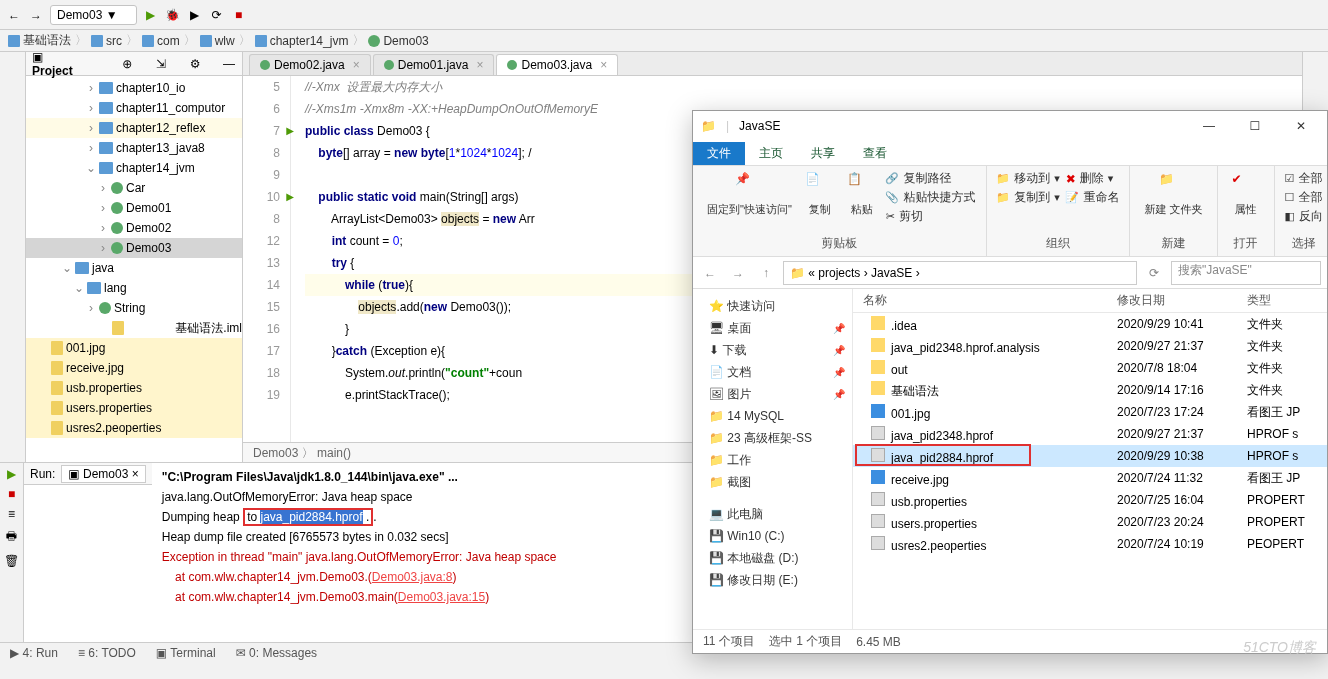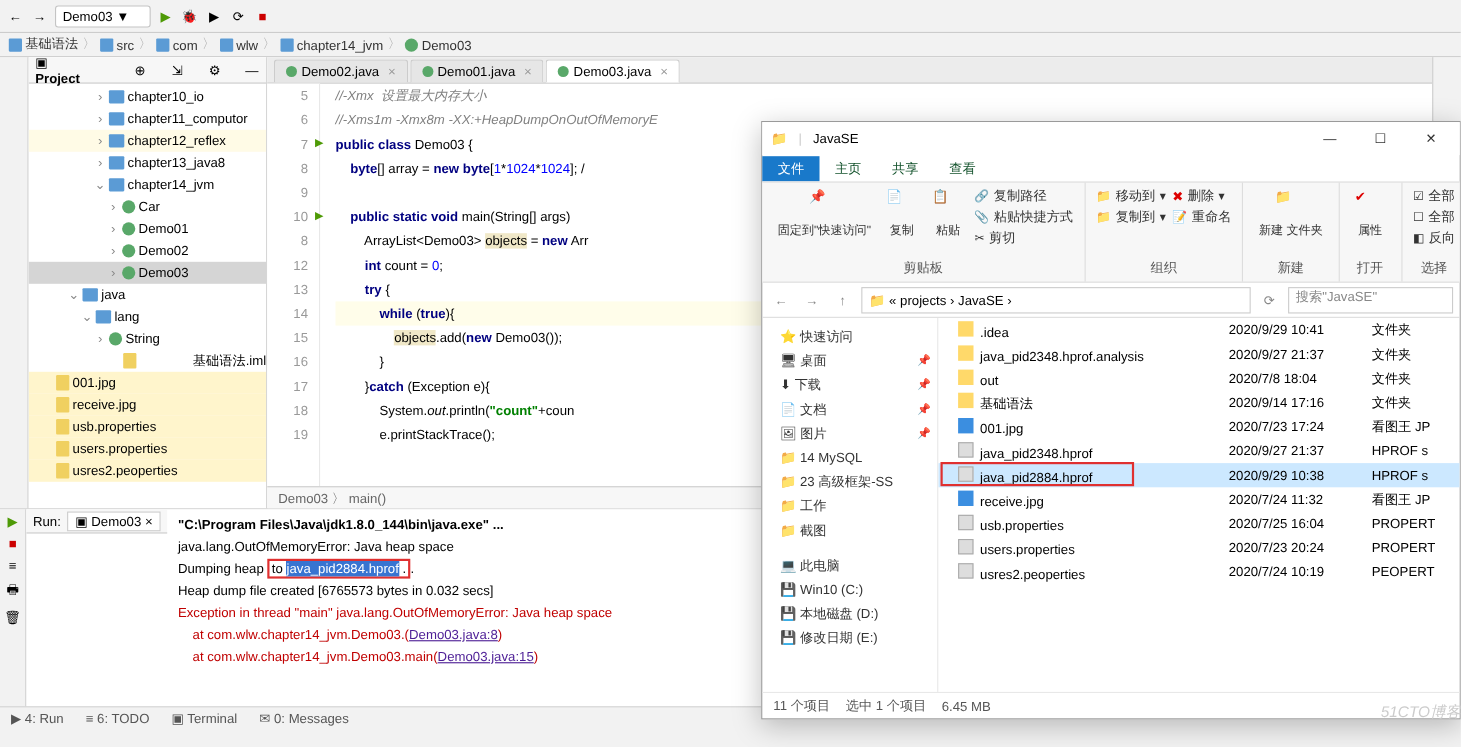--- a/index.html
+++ b/index.html
@@ -51,21 +51,21 @@
 .crumb2 { height: 20px; background: #f7f7f7; border-top: 1px solid #ccc; padding: 2px 10px; color: #666; }
 
 .run-panel { height: 180px; border-top: 1px solid #ccc; display: flex; }
 .run-side { width: 24px; background: #f2f2f2; border-right: 1px solid #ccc; display: flex; flex-direction: column; align-items: center; padding-top: 4px; gap: 6px; }
 .run-body { flex: 1; background: #fff; display: flex; }
 .run-header { height: 22px; border-bottom: 1px solid #ccc; display: flex; align-items: center; padding: 0 6px; gap: 6px; background: #f7f7f7; }
 .console { flex: 1; padding: 4px 10px; font-family: Consolas, monospace; font-size: 13px; line-height: 20px; white-space: pre; overflow: hidden; }
 .console .sel { background: #3874d1; color: #fff; }
 .console .box { border: 2px solid #e03030; padding: 0 2px; }
 .console .err { color: #c00000; }
-.console .lnk { color: #4c1d95; text-decoration: underline; }
+.console .lnk { color: #ef4444; text-decoration: underline; }
 .statusbar { height: 20px; background: #f2f2f2; border-top: 1px solid #ccc; display: flex; align-items: center; gap: 20px; padding: 0 10px; color: #555; }
 
 
 .explorer { position: absolute; left: 692px; top: 110px; width: 636px; height: 544px; background: #fff; border: 1px solid #9a9a9a; box-shadow: 0 6px 24px rgba(0,0,0,0.25); display: flex; flex-direction: column; }
 .exp-title { height: 30px; display: flex; align-items: center; padding: 0 8px; gap: 10px; background: #fff; }
 .exp-title .winbtn { width: 36px; text-align: center; color: #333; }
 .exp-ribtabs { height: 24px; display: flex; align-items: flex-end; text-align: right; }
 .exp-ribtabs .rt { padding: 3px 14px; color: #14532d; }
 .exp-ribtabs .rt.active { background: #1979ca; color: #fff; }
 .exp-ribbon { height: 92px; border-top: 1px solid #ddd; border-bottom: 1px solid #ddd; display: flex; background: #f7f7f7; }
@@ -90,21 +90,21 @@
 .c-type { width: 80px; }
 .exp-row { display: flex; height: 22px; align-items: center; }
 .exp-row.sel { background: #cce8ff; }
 .exp-row.sel .c-name { position: relative; }
 .exp-row .fi { width: 14px; height: 14px; margin: 0 6px 0 8px; display: inline-block; }
 .fi-fold { background: #ffd96a; }
 .fi-jpg { background: #3b8ee0; }
 .fi-file { background: #ddd; border: 1px solid #aaa; }
 .exp-status { height: 24px; border-top: 1px solid #e8e8e8; display: flex; align-items: center; padding: 0 10px; gap: 14px; color: #555; font-size: 11px; }
 .redbox { position: absolute; border: 2px solid #e03030; pointer-events: none; }
-.watermark { position: absolute; right: 0; bottom: 22px; color: #ccc; font-size: 14px; font-style: italic; }
+.watermark { position: absolute; right: 12px; bottom: 22px; color: #ccc; font-size: 14px; font-style: italic; }
 </style>
 </head>
 <body>
 
 <div class="toolbar">
   <span class="tb-icon">←</span>
   <span class="tb-icon">→</span>
   <span class="dropdown"><span>Demo03</span> ▼</span>
   <span class="tb-icon run-green">▶</span>
   <span class="tb-icon run-green">🐞</span>
@@ -402,20 +402,25 @@
         <div class="n">📁 23 高级框架-SS</div>
         <div class="n">📁 工作</div>
         <div class="n">📁 截图</div>
         <div class="n" style="height: 10px;"></div>
         <div class="n">💻 此电脑</div>
         <div class="n">💾 Win10 (C:)</div>
         <div class="n">💾 本地磁盘 (D:)</div>
         <div class="n">💾 修改日期 (E:)</div>
       </div>
     <div class="exp-list">
+      <div class="exp-cols">
+        <div class="c-name">名称</div>
+        <div class="c-date">修改日期</div>
+        <div class="c-type">类型</div>
+      </div>
       <div id="exprows" style="position:relative">
           <div class="exp-row">
             <div class="c-name"><span class="fi fi-fold"></span>.idea</div>
             <div class="c-date">2020/9/29 10:41</div>
             <div class="c-type">文件夹</div>
           </div>
           <div class="exp-row">
             <div class="c-name"><span class="fi fi-fold"></span>java_pid2348.hprof.analysis</div>
             <div class="c-date">2020/9/27 21:37</div>
             <div class="c-type">文件夹</div>

